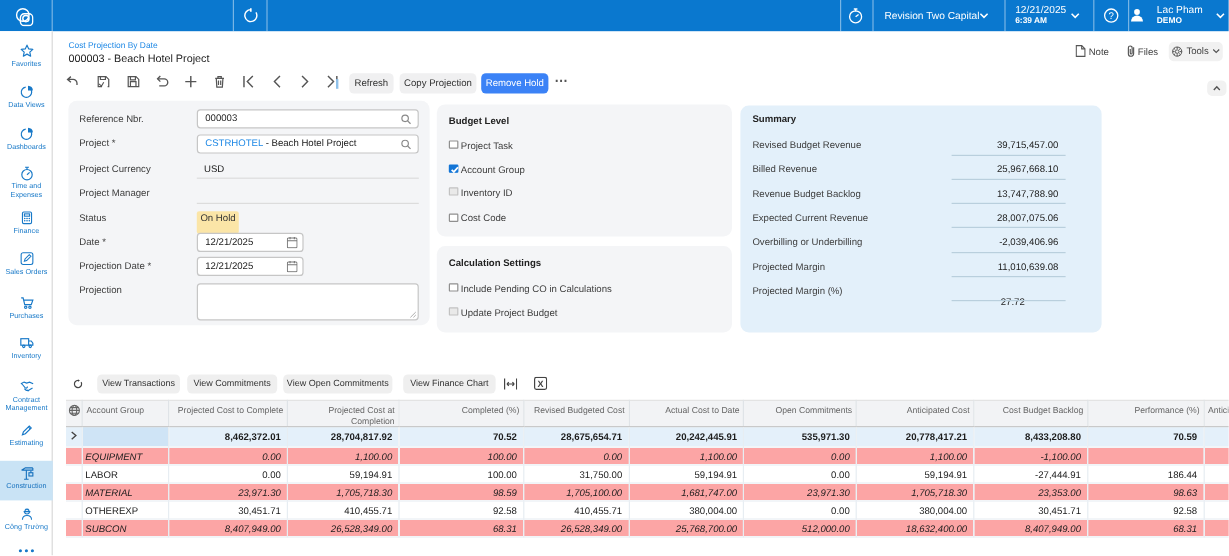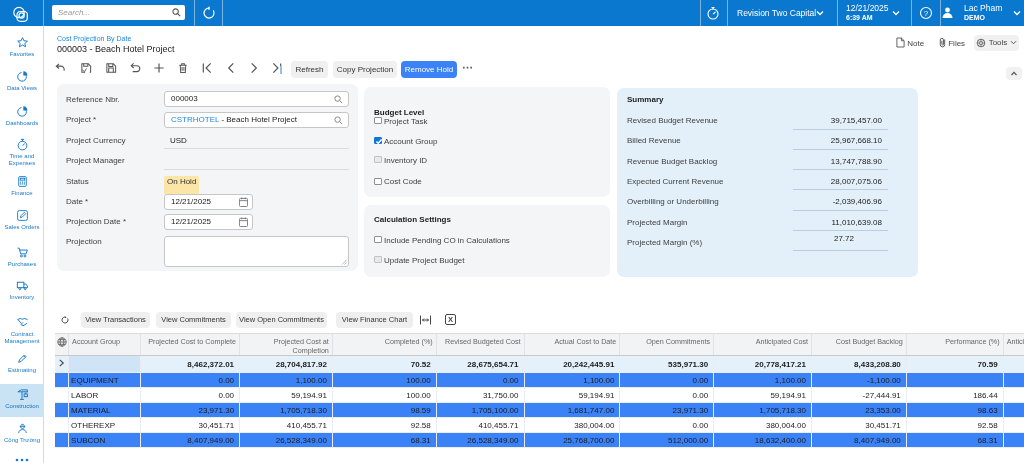--- a/index.html
+++ b/index.html
@@ -65,41 +65,34 @@
 
 #grid { position:absolute; left:55px; top:333px; width:969px; height:123px; overflow:hidden; }
 #grid table { border-collapse:collapse; table-layout:fixed; width:1095px; }
 #grid th { background:#f2f3f5; font-size:7.2px; font-weight:normal; color:#666; text-align:right; vertical-align:top;
   padding:3px 3px 0 3px; border-right:1px solid #dfe3e7; border-bottom:1px solid #c9c9c9;
   border-top:1px solid #dcdcdc; height:21px; line-height:9px; overflow:hidden; white-space:normal; }
 #grid td { font-size:8px; color:#1c1c1c; text-align:right; padding:1px 5px 0 5px;
   border-right:1px solid #e7edf2; border-bottom:1px solid #e9eff4; overflow:hidden; white-space:nowrap; }
 #grid tr.sum td { background:#e4f0fa; font-weight:bold; height:17px; }
 #grid tr.r td { height:15px; }
-#grid tr.odd td { background:#3b82f6; }
+#grid tr.odd td { background:#fca5a5;font-style:italic; }
 #grid td.nm { text-align:left; padding-left:2px; }
 </style>
 </head>
 <body>
 <div id="root">
 
 <div id="topbar">
   <div class="tb-div" style="left:43px"></div>
   <svg style="position:absolute;left:13px;top:6px" width="15" height="16" viewBox="0 0 15 16" fill="none" stroke="#fff" stroke-width="1.2">
     <circle cx="6" cy="6.5" r="5.2"></circle>
     <rect x="4" y="5.5" width="10.3" height="9.8" rx="3.2"></rect>
     <circle cx="8.6" cy="9.5" r="2.6"></circle>
   </svg>
-  <div id="searchbox">
-        <span class="ph">Search...</span>
-    <svg style="position:absolute;right:4px;top:3px" width="9" height="9" viewBox="0 0 10 10" fill="none" stroke="#555" stroke-width="1.2">
-          <circle cx="4" cy="4" r="3"></circle>
-          <path d="M6.3 6.3 L9 9"></path>
-        </svg>
-  </div>
   <div class="tb-div" style="left:194px"></div>
   <svg style="position:absolute;left:202px;top:6px" width="14" height="14" viewBox="0 0 14 14" fill="none" stroke="#fff" stroke-width="1.2">
     <path d="M7 2 a5 5 0 1 0 4.3 2.4"></path>
         <path d="M7 0.8 v3" stroke-width="1.4"></path>
   </svg>
   <div class="tb-div" style="left:222px"></div>
 
   <div class="tb-div" style="left:700px"></div>
   <svg style="position:absolute;left:706px;top:6px" width="14" height="14" viewBox="0 0 14 14" fill="none" stroke="#fff" stroke-width="1.1">
     <circle cx="7" cy="8" r="5"></circle>
@@ -356,21 +349,21 @@
       </svg>
 
   <div class="flabel" style="left:66px;top:237px">Projection</div>
   <div class="fin" style="left:164px;top:236px;width:185px;height:31px"></div>
   <svg style="position:absolute;left:341px;top:259px" width="6" height="6" viewBox="0 0 6 6" stroke="#aaa" stroke-width="0.8">
         <path d="M1 5.5 L5.5 1 M3.5 5.5 L5.5 3.5"></path>
       </svg>
 </div>
 
 <div id="budgetfields">
-  <div class="phead" style="left:374px;top:108px">Budget Level</div>
+  <div class="phead" style="left:374px;top:96px">Budget Level</div>
   <div class="cb" style="left:374px;top:117px"></div>
   <div class="flabel" style="left:384px;top:117px">Project Task</div>
   <div class="cb chk" style="left:374px;top:136.5px">
     <svg width="8" height="7" viewBox="0 0 9 8" fill="none" stroke="#fff" stroke-width="1.7" style="display:block">
           <path d="M1.5 4 L3.6 6 L7.5 1.6"></path>
         </svg>
   </div>
   <div class="flabel" style="left:384px;top:136.5px">Account Group</div>
   <div class="cb dis" style="left:374px;top:156px"></div>
   <div class="flabel" style="left:384px;top:156px">Inventory ID</div>
@@ -398,21 +391,21 @@
   <div class="sl" style="left:627px;top:176.9px">Expected Current Revenue</div>
   <div class="sv" style="left:700px;top:176.9px;width:182px">28,007,075.06</div>
   <div class="su" style="left:793px;top:189.4px;width:95px"></div>
   <div class="sl" style="left:627px;top:197.2px">Overbilling or Underbilling</div>
   <div class="sv" style="left:700px;top:197.2px;width:182px">-2,039,406.96</div>
   <div class="su" style="left:793px;top:209.7px;width:95px"></div>
   <div class="sl" style="left:627px;top:217.5px">Projected Margin</div>
   <div class="sv" style="left:700px;top:217.5px;width:182px">11,010,639.08</div>
   <div class="su" style="left:793px;top:230px;width:95px"></div>
   <div class="sl" style="left:627px;top:237.8px">Projected Margin (%)</div>
-  <div class="sv" style="left:700px;top:234px;width:154px">27.72</div>
+  <div class="sv" style="left:700px;top:247px;width:154px">27.72</div>
   <div class="su" style="left:793px;top:250.3px;width:95px"></div>
 </div>
 
 
 <svg style="position:absolute;left:61px;top:316px" width="8" height="8" viewBox="0 0 12 12" fill="none" stroke="#444" stroke-width="1.5">
   <path d="M6 1.5 a4.5 4.5 0 1 0 3.9 2.2"></path>
       <path d="M6 0.2 v3 l2.4 -1.5 z" fill="#444" stroke="none"></path>
 </svg>
 <div class="gbtn" style="left:81px;width:69px">View Transactions</div>
 <div class="gbtn" style="left:156px;width:75px">View Commitments</div>

